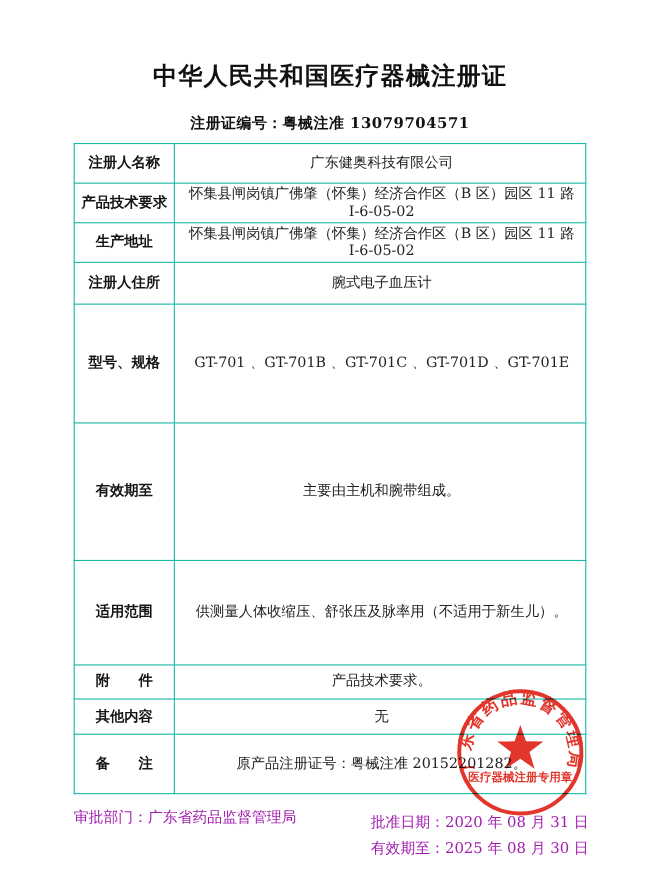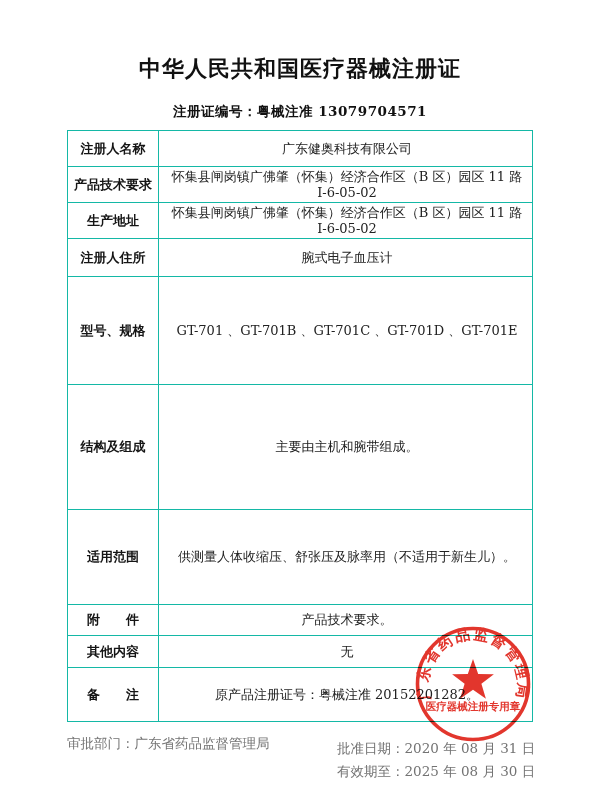--- a/index.html
+++ b/index.html
@@ -68,21 +68,21 @@
   .cert-table tr:nth-child(7)  td { height: 90px;  }
   .cert-table tr:nth-child(8)  td { height: 26px;  }
   .cert-table tr:nth-child(9)  td { height: 27px;  }
   .cert-table tr:nth-child(10) td { height: 49px;  }
 
   .footer {
     position: relative;
     width: 466px;
     margin: 10px auto 0 auto;
     font-size: 13.5px;
-    color: #737373;
+    color: #a21caf;
     line-height: 23px;
   }
   .footer .dept-line { white-space: nowrap; }
   .footer .dates {
     position: absolute;
     left: 270px;
     top: 5px;
     white-space: nowrap;
   }
   .footer .date-row { display: block; }
@@ -134,21 +134,21 @@
       <td class="lbl">注册人住所</td>
       <td class="val">腕式电子血压计</td>
     </tr>
 
     <tr>
       <td class="lbl">型号、规格</td>
       <td class="val">GT-701 、GT-701B 、GT-701C 、GT-701D 、GT-701E</td>
     </tr>
 
     <tr>
-      <td class="lbl">结构及组成</td>
+      <td class="lbl">有效期至</td>
       <td class="val">主要由主机和腕带组成。</td>
     </tr>
 
     <tr>
       <td class="lbl">适用范围</td>
       <td class="val">供测量人体收缩压、舒张压及脉率用（不适用于新生儿）。</td>
     </tr>
 
     <tr>
       <td class="lbl">附　　件</td>

